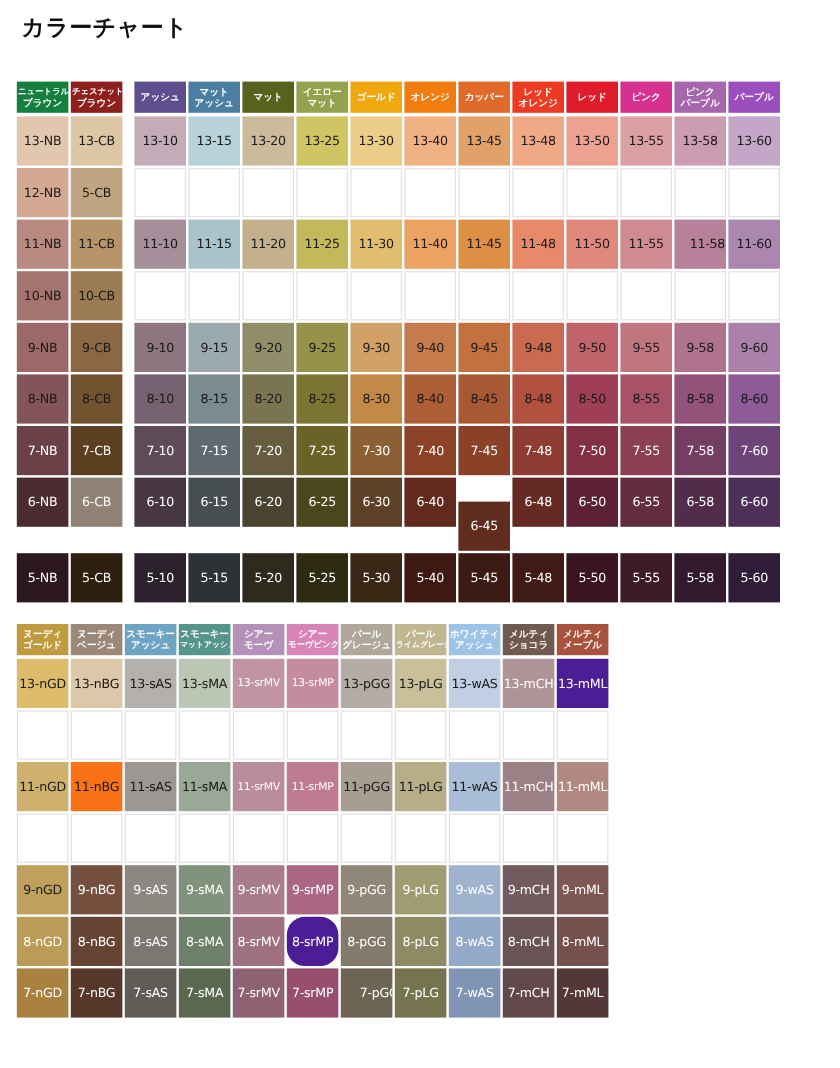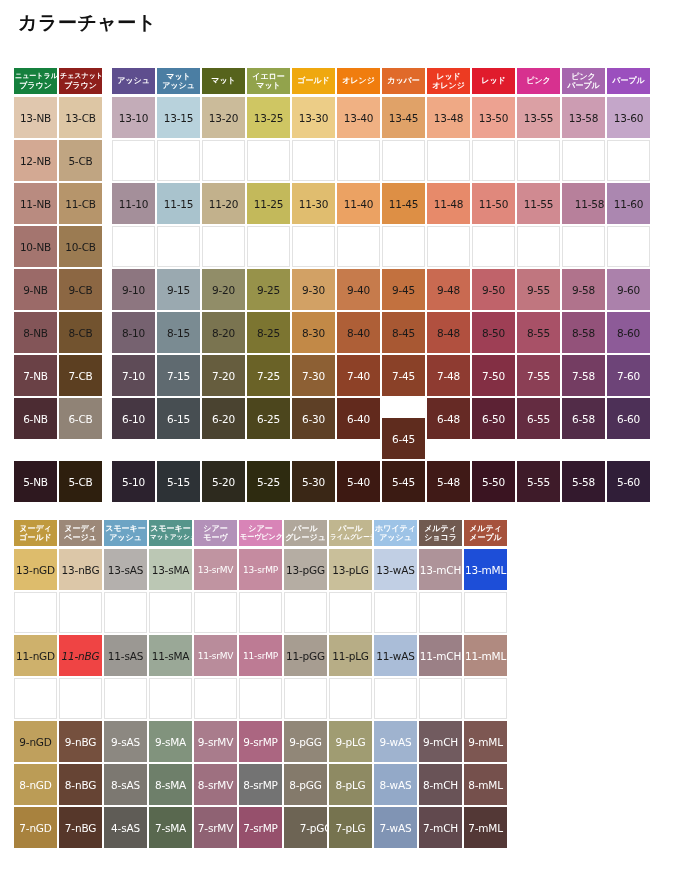--- a/index.html
+++ b/index.html
@@ -368,38 +368,38 @@
         <div class="cell swatch" style="background: rgb(221, 188, 108); color: rgb(26, 26, 26);">13-nGD</div>
         <div class="cell swatch" style="background: rgb(220, 199, 168); color: rgb(26, 26, 26);">13-nBG</div>
         <div class="cell swatch" style="background: rgb(180, 176, 173); color: rgb(26, 26, 26);">13-sAS</div>
         <div class="cell swatch" style="background: rgb(187, 199, 180); color: rgb(26, 26, 26);">13-sMA</div>
         <div class="cell swatch" style="background: rgb(192, 148, 161); color: rgb(255, 255, 255); font-size: 9px;">13-srMV</div>
         <div class="cell swatch" style="background: rgb(197, 139, 160); color: rgb(255, 255, 255); font-size: 9px;">13-srMP</div>
         <div class="cell swatch" style="background: rgb(181, 173, 163); color: rgb(26, 26, 26);">13-pGG</div>
         <div class="cell swatch" style="background: rgb(201, 191, 154); color: rgb(26, 26, 26);">13-pLG</div>
         <div class="cell swatch" style="background: rgb(193, 207, 228); color: rgb(26, 26, 26);">13-wAS</div>
         <div class="cell swatch" style="background: rgb(174, 147, 153); color: rgb(255, 255, 255);">13-mCH</div>
-        <div class="cell swatch" style="background: #1d4ed8; color: rgb(255, 255, 255);">13-mML</div>
+        <div class="cell swatch" style="background: #4c1d95; color: rgb(255, 255, 255);">13-mML</div>
       </div>
       <div class="row">
         <div class="cell swatch empty"></div>
         <div class="cell swatch empty"></div>
         <div class="cell swatch empty"></div>
         <div class="cell swatch empty"></div>
         <div class="cell swatch empty"></div>
         <div class="cell swatch empty"></div>
         <div class="cell swatch empty"></div>
         <div class="cell swatch empty"></div>
         <div class="cell swatch empty"></div>
         <div class="cell swatch empty"></div>
         <div class="cell swatch empty"></div>
       </div>
       <div class="row">
         <div class="cell swatch" style="background: rgb(206, 177, 108); color: rgb(26, 26, 26);">11-nGD</div>
-        <div class="cell swatch" style="background: #ef4444; color: rgb(26, 26, 26); font-style: italic;">11-nBG</div>
+        <div class="cell swatch" style="background: #f97316; color: rgb(26, 26, 26);">11-nBG</div>
         <div class="cell swatch" style="background: rgb(155, 152, 147); color: rgb(26, 26, 26);">11-sAS</div>
         <div class="cell swatch" style="background: rgb(154, 168, 151); color: rgb(26, 26, 26);">11-sMA</div>
         <div class="cell swatch" style="background: rgb(185, 140, 155); color: rgb(255, 255, 255); font-size: 9px;">11-srMV</div>
         <div class="cell swatch" style="background: rgb(189, 123, 148); color: rgb(255, 255, 255); font-size: 9px;">11-srMP</div>
         <div class="cell swatch" style="background: rgb(167, 157, 145); color: rgb(26, 26, 26);">11-pGG</div>
         <div class="cell swatch" style="background: rgb(183, 173, 134); color: rgb(26, 26, 26);">11-pLG</div>
         <div class="cell swatch" style="background: rgb(170, 189, 216); color: rgb(26, 26, 26);">11-wAS</div>
         <div class="cell swatch" style="background: rgb(155, 128, 134); color: rgb(255, 255, 255);">11-mCH</div>
         <div class="cell swatch" style="background: rgb(176, 138, 128); color: rgb(255, 255, 255);">11-mML</div>
       </div>
@@ -428,31 +428,31 @@
         <div class="cell swatch" style="background: rgb(159, 179, 207); color: rgb(255, 255, 255);">9-wAS</div>
         <div class="cell swatch" style="background: rgb(113, 91, 95); color: rgb(255, 255, 255);">9-mCH</div>
         <div class="cell swatch" style="background: rgb(125, 87, 82); color: rgb(255, 255, 255);">9-mML</div>
       </div>
       <div class="row">
         <div class="cell swatch" style="background: rgb(187, 156, 86); color: rgb(255, 255, 255);">8-nGD</div>
         <div class="cell swatch" style="background: rgb(102, 68, 52); color: rgb(255, 255, 255);">8-nBG</div>
         <div class="cell swatch" style="background: rgb(124, 120, 113); color: rgb(255, 255, 255);">8-sAS</div>
         <div class="cell swatch" style="background: rgb(110, 127, 106); color: rgb(255, 255, 255);">8-sMA</div>
         <div class="cell swatch" style="background: rgb(158, 112, 128); color: rgb(255, 255, 255);">8-srMV</div>
-        <div class="cell swatch" style="background: #737373; color: rgb(255, 255, 255);">8-srMP</div>
+        <div class="cell swatch" style="background: #4c1d95; color: rgb(255, 255, 255); border-radius: 15px;">8-srMP</div>
         <div class="cell swatch" style="background: rgb(132, 122, 107); color: rgb(255, 255, 255);">8-pGG</div>
         <div class="cell swatch" style="background: rgb(142, 138, 99); color: rgb(255, 255, 255);">8-pLG</div>
         <div class="cell swatch" style="background: rgb(147, 169, 200); color: rgb(255, 255, 255);">8-wAS</div>
         <div class="cell swatch" style="background: rgb(105, 83, 87); color: rgb(255, 255, 255);">8-mCH</div>
         <div class="cell swatch" style="background: rgb(117, 80, 76); color: rgb(255, 255, 255);">8-mML</div>
       </div>
       <div class="row">
         <div class="cell swatch" style="background: rgb(168, 130, 62); color: rgb(255, 255, 255);">7-nGD</div>
         <div class="cell swatch" style="background: rgb(86, 55, 42); color: rgb(255, 255, 255);">7-nBG</div>
-        <div class="cell swatch" style="background: rgb(95, 92, 86); color: rgb(255, 255, 255);">4-sAS</div>
+        <div class="cell swatch" style="background: rgb(95, 92, 86); color: rgb(255, 255, 255);">7-sAS</div>
         <div class="cell swatch" style="background: rgb(89, 104, 79); color: rgb(255, 255, 255);">7-sMA</div>
         <div class="cell swatch" style="background: rgb(143, 98, 115); color: rgb(255, 255, 255);">7-srMV</div>
         <div class="cell swatch" style="background: rgb(150, 80, 108); color: rgb(255, 255, 255);">7-srMP</div>
         <div class="cell swatch" style="background: rgb(109, 100, 84); color: rgb(255, 255, 255); padding-left: 21px;">7-pGG</div>
         <div class="cell swatch" style="background: rgb(118, 115, 79); color: rgb(255, 255, 255);">7-pLG</div>
         <div class="cell swatch" style="background: rgb(128, 148, 180); color: rgb(255, 255, 255);">7-wAS</div>
         <div class="cell swatch" style="background: rgb(97, 73, 78); color: rgb(255, 255, 255);">7-mCH</div>
         <div class="cell swatch" style="background: rgb(83, 56, 54); color: rgb(255, 255, 255);">7-mML</div>
       </div>
     </div>

